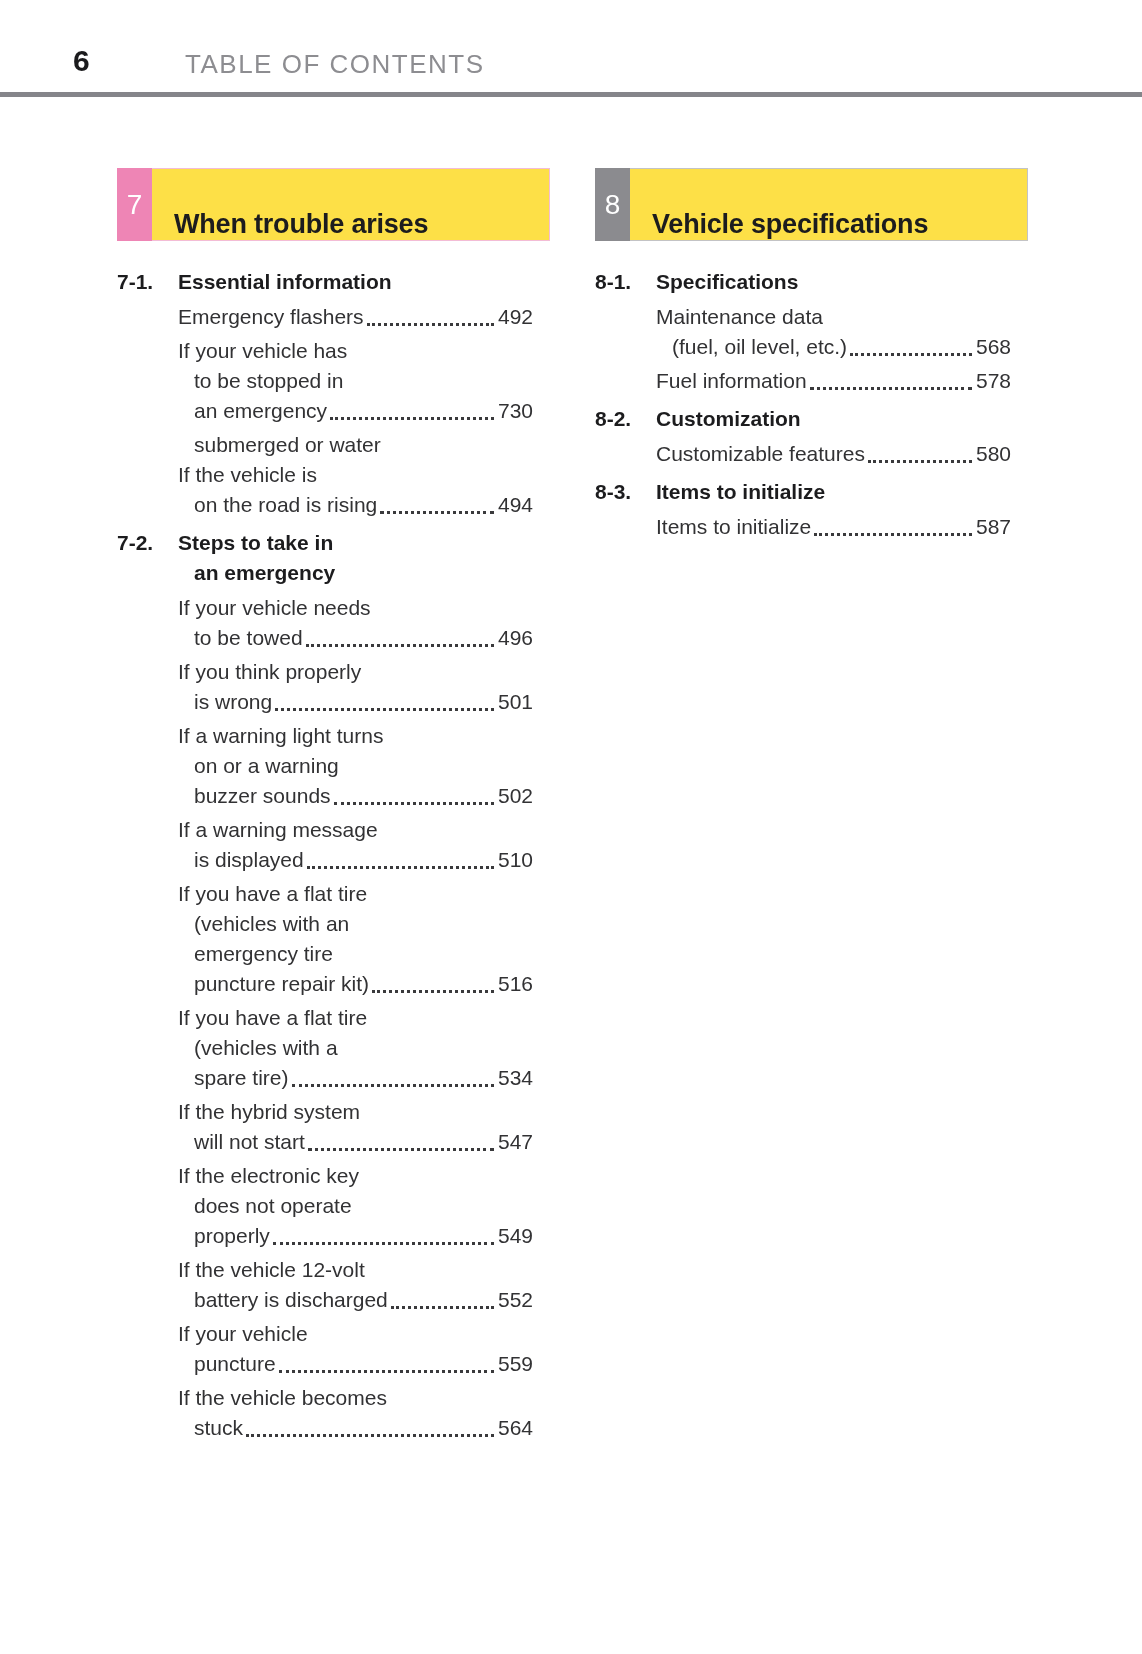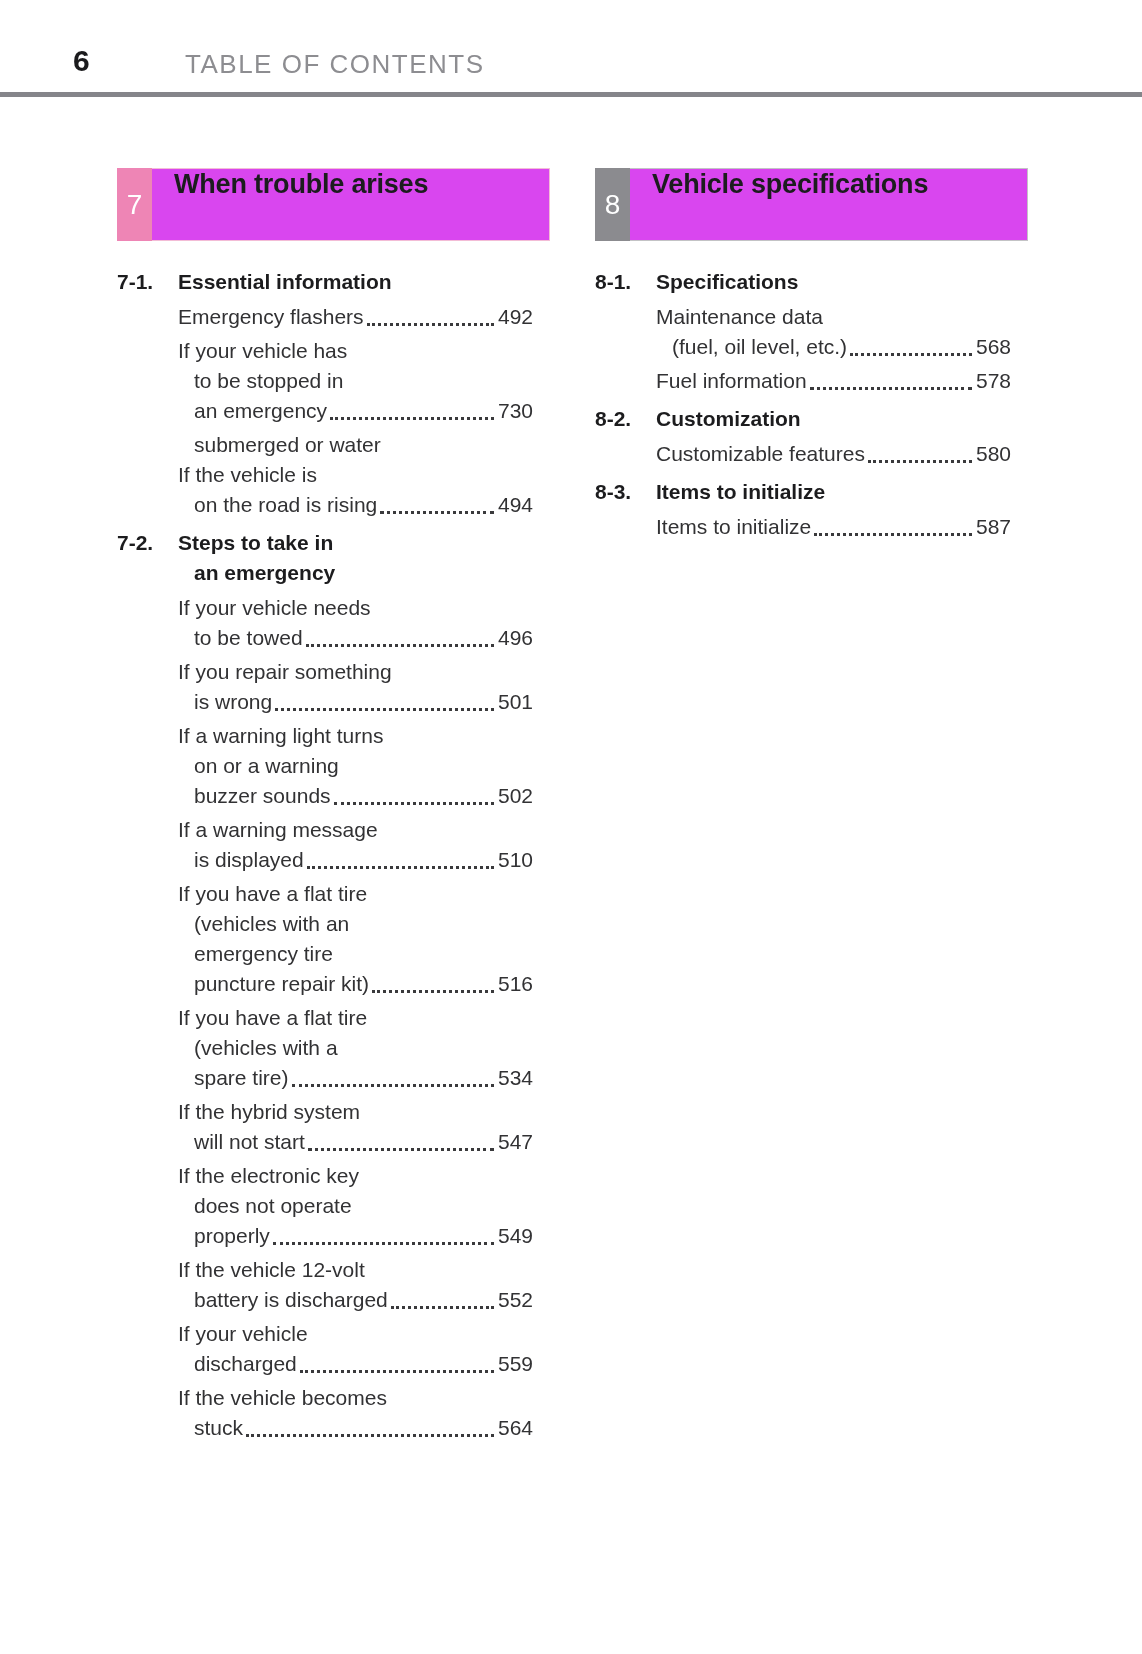--- a/index.html
+++ b/index.html
@@ -29,23 +29,23 @@
   .col { position: absolute; top: 168px; width: 433px; }
   .col-0 { left: 117px; }
   .col-1 { left: 595px; }
   
   .banner { display: flex; height: 73px; box-sizing: border-box; }
   .banner .tab {
     flex: 0 0 35px; display: flex; align-items: center; justify-content: center;
     color: #ffffff; font-size: 28px; font-weight: 400;
   }
   .banner .banner-body {
-    flex: 1; display: flex; align-items: flex-start;
+    flex: 1; display: flex; align-items: flex-end;
     border: 1px solid #cccccc; border-left: none;
-    padding-left: 22px; box-sizing: border-box; background: #d946ef;
+    padding-left: 22px; box-sizing: border-box; background: #fde047;
   }
   .banner .banner-title {
     font-size: 27px; font-weight: bold; color: #1c1c1e; letter-spacing: -0.2px;
   }
   
   .toc { margin-top: 26px; padding-right: 17px; font-size: 21px; line-height: 30px; }
   .sub-head { display: flex; margin: 8px 0 5px 0; font-weight: bold; color: #1c1c1e; }
   .subsection:first-child .sub-head { margin-top: 0; }
   .sub-label { flex: 0 0 61px; }
   .sub-title { flex: 1; }
@@ -119,21 +119,21 @@
             </div>
             <div class="entry">
               <div class="line">If your vehicle needs</div>
               <div class="line-row indent">
                 <div class="txt">to be towed</div>
                 <div class="leader"></div>
                 <div class="pg">496</div>
               </div>
             </div>
             <div class="entry">
-              <div class="line">If you repair something</div>
+              <div class="line">If you think properly</div>
               <div class="line-row indent">
                 <div class="txt">is wrong</div>
                 <div class="leader"></div>
                 <div class="pg">501</div>
               </div>
             </div>
             <div class="entry">
               <div class="line">If a warning light turns</div>
               <div class="line indent">on or a warning</div>
               <div class="line-row indent">
@@ -190,21 +190,21 @@
               <div class="line">If the vehicle 12-volt</div>
               <div class="line-row indent">
                 <div class="txt">battery is discharged</div>
                 <div class="leader"></div>
                 <div class="pg">552</div>
               </div>
             </div>
             <div class="entry">
               <div class="line">If your vehicle</div>
               <div class="line-row indent">
-                <div class="txt">discharged</div>
+                <div class="txt">puncture</div>
                 <div class="leader"></div>
                 <div class="pg">559</div>
               </div>
             </div>
             <div class="entry">
               <div class="line">If the vehicle becomes</div>
               <div class="line-row indent">
                 <div class="txt">stuck</div>
                 <div class="leader"></div>
                 <div class="pg">564</div>

